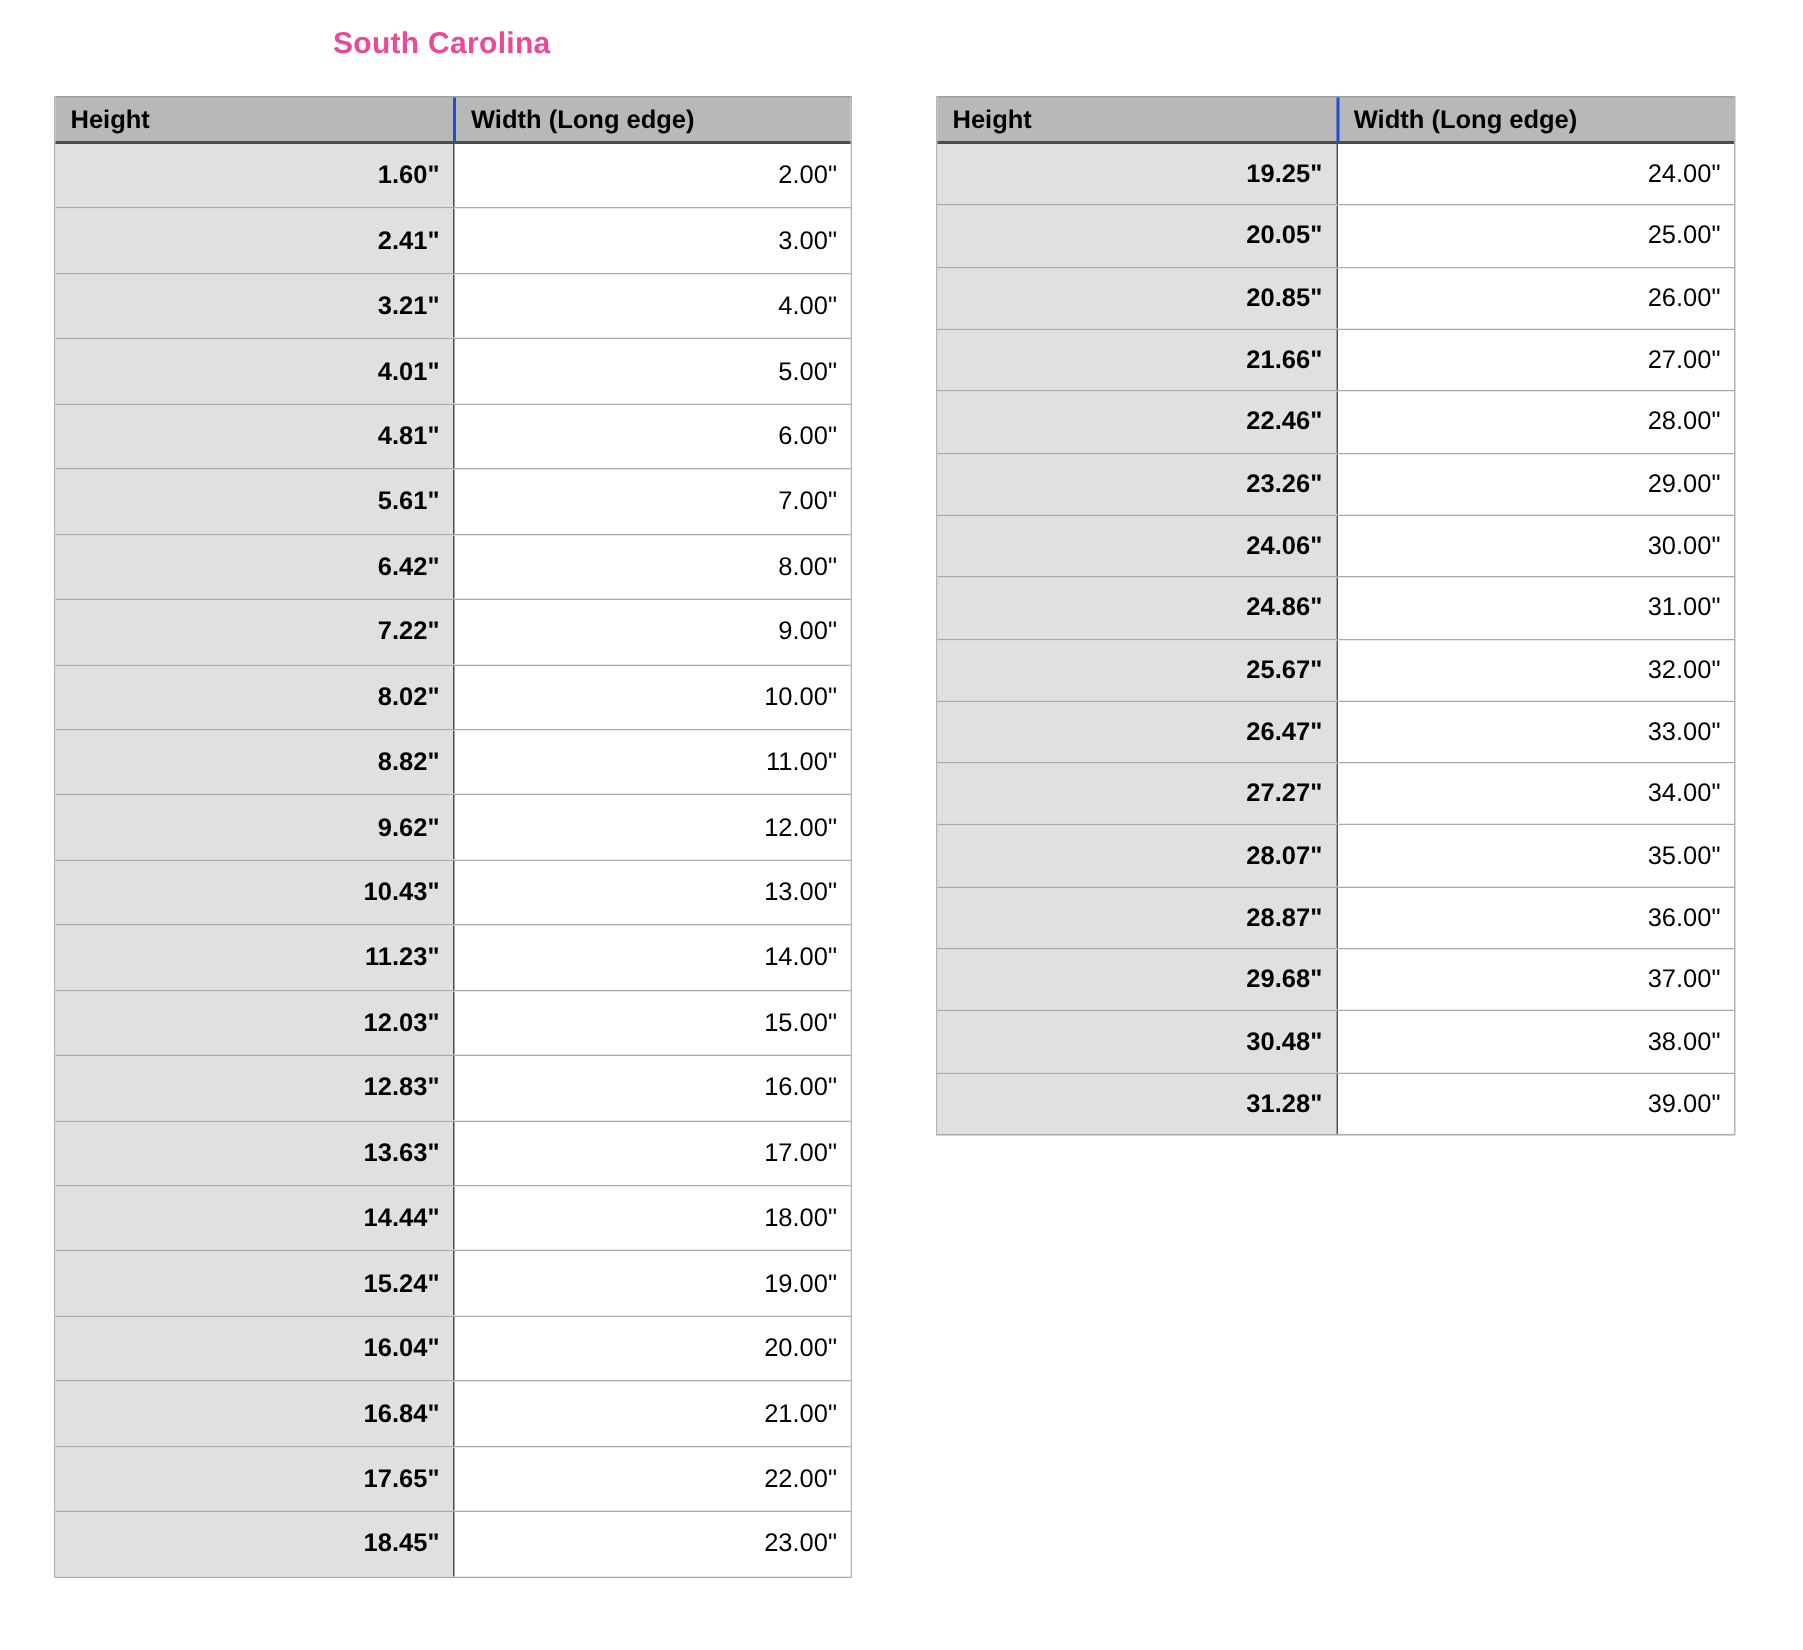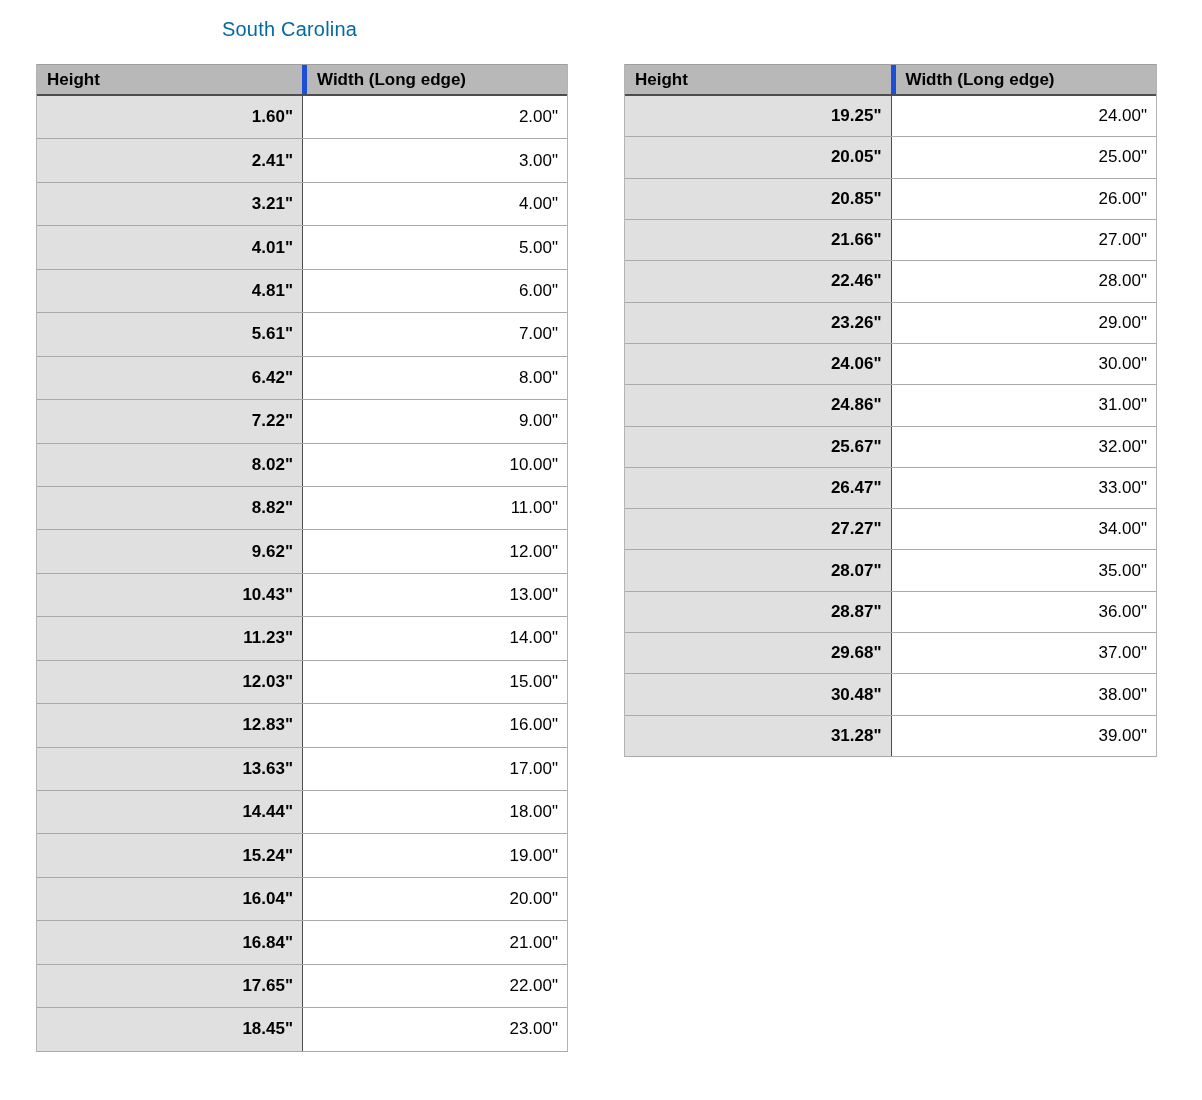--- a/index.html
+++ b/index.html
@@ -14,22 +14,22 @@
     width: 1202px;
     height: 1100px;
     background: #ffffff;
     overflow: hidden;
   }
   .title {
     position: absolute;
     left: 222px;
     top: 18px;
     font-size: 20px;
-    font-weight: 400;
-    color: #0369a1;
+    font-weight: 700;
+    color: #ec4899;
     letter-spacing: 0.2px;
     white-space: nowrap;
   }
   .size-table {
     position: absolute;
     top: 64px;
     box-sizing: border-box;
     border-left: 1px solid var(--outer-border, #b3b3b3);
     border-right: 1px solid var(--outer-border, #b3b3b3);
   }
@@ -48,21 +48,21 @@
     width: 50%;
     box-sizing: border-box;
     display: flex;
     align-items: center;
     padding-left: 10px;
     font-size: 17px;
     font-weight: bold;
     white-space: nowrap;
     overflow: hidden;
   }
-  .th.width-h { border-left: 5px solid #1d4ed8; }
+  .th.width-h { border-left: 2px solid #1d4ed8; }
 
   .tr {
     display: flex;
     box-sizing: border-box;
     border-bottom: 1px solid var(--row-border, #a9a9a9);
   }
   #left-table  .tr { height: 43.45px; }
   #right-table .tr { height: 41.32px; }
 
   .td {

